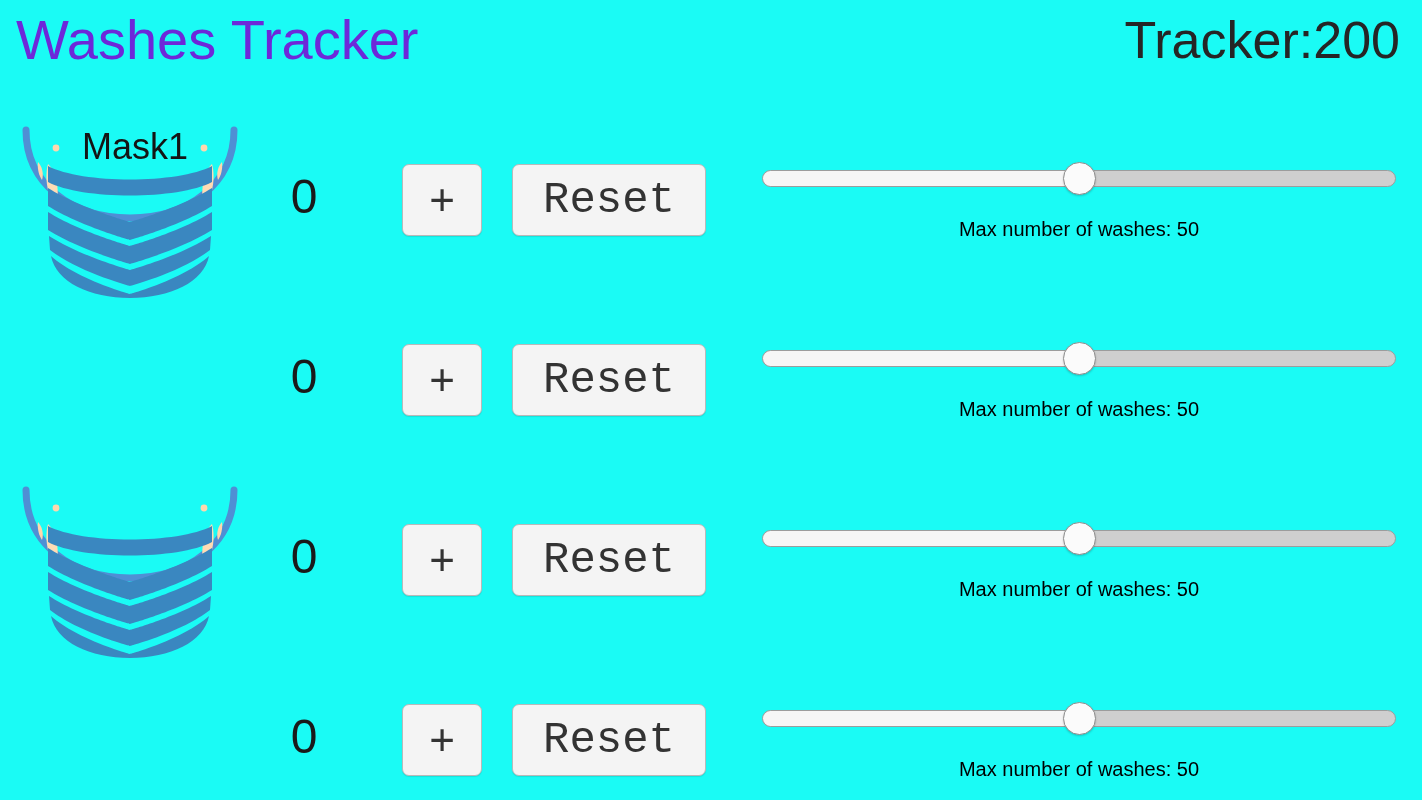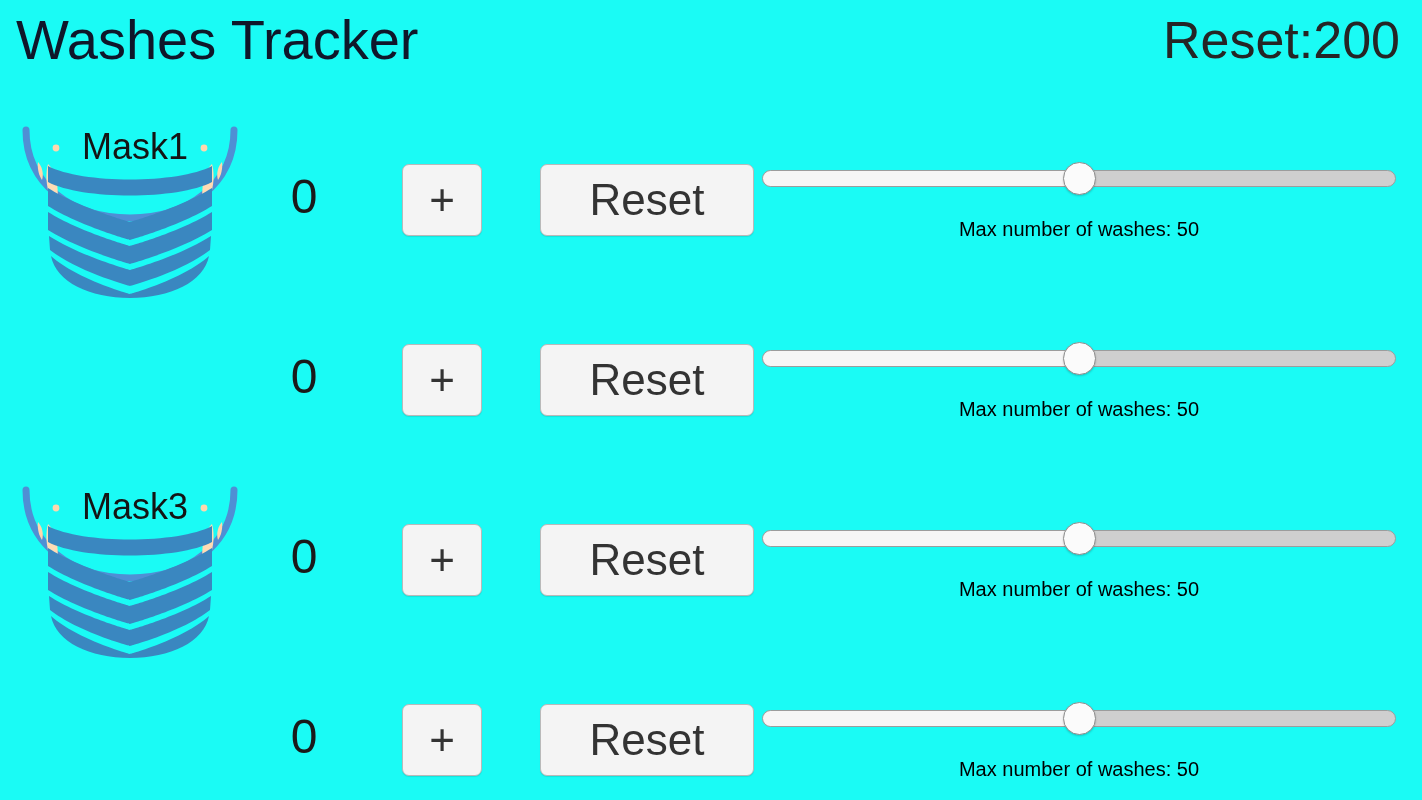--- a/index.html
+++ b/index.html
@@ -27,21 +27,21 @@
   }
 
   .app-title {
     position: absolute;
     left: 16px;
     top: 6px;
     font-size: 56px;
     font-weight: 400;
     line-height: 68px;
     white-space: nowrap;
-    color: #0f172a;
+    color: #6d28d9;
   }
 
   .points {
     position: absolute;
     right: 22px;
     top: 6px;
     font-size: 52px;
     font-weight: 400;
     line-height: 68px;
     white-space: nowrap;
@@ -126,25 +126,26 @@
 
   .btn-plus {
     left: 402px;
     top: 46px;
     width: 80px;
     height: 72px;
     font-size: 44px;
   }
 
   .btn-reset {
-    left: 540px;
+    left: 512px;
     top: 46px;
-    width: 214px;
+    width: 194px;
     height: 72px;
     font-size: 44px;
+    font-family: Liberation Mono, monospace;
   }
 
   
   .slider-wrap {
     position: absolute;
     left: 762px;
     top: 40px;
     width: 634px;
     height: 40px;
   }
@@ -193,21 +194,21 @@
     color: #000000;
     white-space: nowrap;
   }
 </style>
 </head>
 <body>
 
 <div class="header">
   <div class="app-title">Washes Tracker</div>
   <div class="points">
-    <span class="points-label">Reset:</span><span class="points-value">200</span>
+    <span class="points-label">Tracker:</span><span class="points-value">200</span>
   </div>
 </div>
 
 <div class="rows" id="rows-container">
   <div class="mask-row">
 
     <div class="mask-figure">
       <svg class="mask-svg" viewBox="0 0 236 176" aria-hidden="true">
 
         <path d="M14 8 C14 62, 60 96, 118 96 C176 96, 222 62, 222 8" fill="none" stroke="#4f8fd4" stroke-width="7" stroke-linecap="round"></path>
@@ -290,21 +291,20 @@
 
           <path d="M36 66 L36 84 C68 104, 118 118, 118 118 C118 118, 168 104, 200 84 L200 66 C168 86, 118 100, 118 100 C118 100, 68 86, 36 66 Z"></path>
 
           <path d="M36 90 L36 108 C68 128, 118 142, 118 142 C118 142, 168 128, 200 108 L200 90 C168 110, 118 124, 118 124 C118 124, 68 110, 36 90 Z"></path>
 
           <path d="M37 114 L38 128 C66 150, 118 164, 118 164 C118 164, 170 150, 198 128 L199 114 C168 134, 118 148, 118 148 C118 148, 68 134, 37 114 Z"></path>
 
           <path d="M39 134 C44 160, 78 176, 118 176 C158 176, 192 160, 197 134 C170 158, 118 172, 118 172 C118 172, 66 158, 39 134 Z"></path>
         </g>
       </svg>
-      <div class="mask-label">Mask3</div>
     </div>
 
     <div class="wash-count">0</div>
 
     <button class="btn btn-plus">+</button>
     <button class="btn btn-reset">Reset</button>
 
     <div class="slider-wrap">
       <div class="slider-track">
         <div class="slider-fill" style="width: 50%;"></div>

